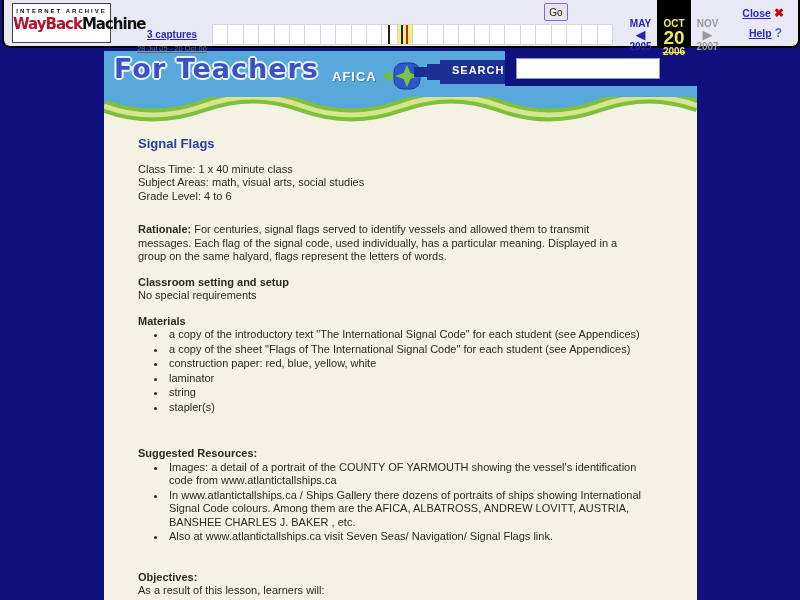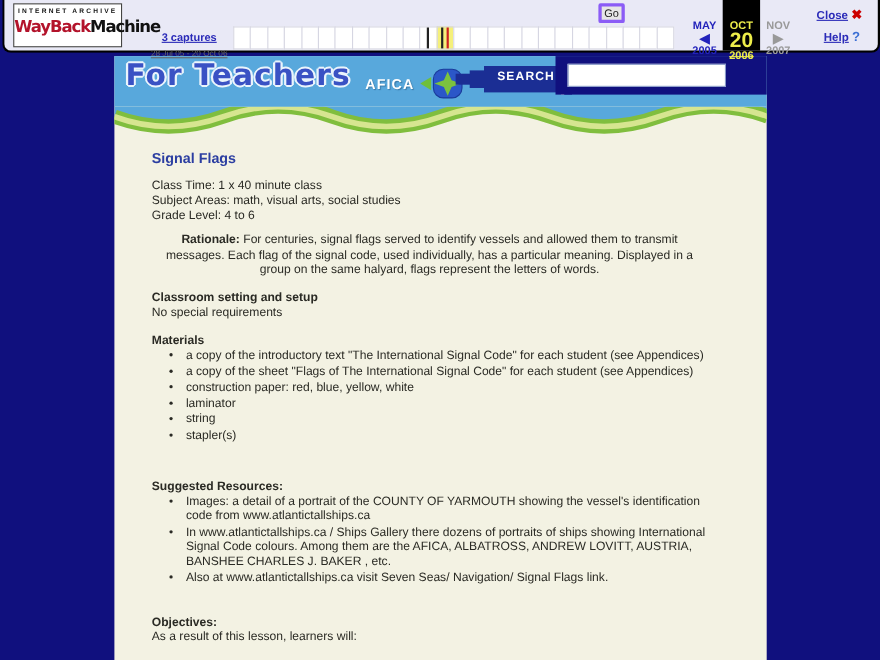--- a/index.html
+++ b/index.html
@@ -16,21 +16,21 @@
   .wb-logo-top{font-size:6px;letter-spacing:2px;font-weight:bold;color:#111;margin-top:4px;}
   .wb-logo-brand{font-size:15px;font-weight:bold;letter-spacing:-1px;color:#111;
                  font-family:"DejaVu Sans",sans-serif;line-height:20px;}
   .wb-logo-brand .red{color:#B3132B;}
   .wb-captures{position:absolute;left:122px;top:24px;width:92px;text-align:center;}
   .wb-captures-link{font-size:10px;font-weight:bold;color:#2A2AB8;text-decoration:underline;cursor:pointer;}
   .wb-captures-range{font-size:7.5px;color:#666;margin-top:2px;text-decoration:underline;}
   .wb-url{position:absolute;left:218px;top:4px;width:312px;height:14px;font-size:9.5px;
           border:1px solid #777;padding:0 3px;background:#fff;color:#111;}
   .wb-go{position:absolute;left:540px;top:3px;width:24px;height:18px;font-size:10px;
-         background:#E6E6E6;border:3px solid #8b5cf6;border-radius:2px;color:#222;padding:0;}
+         background:#E6E6E6;border:1px solid #8b5cf6;border-radius:2px;color:#222;padding:0;}
   .wb-timeline{position:absolute;left:208px;top:24px;height:21px;display:flex;}
   .tl-cell{width:14.4px;height:19px;background:#FFFFFF;border:1px solid #D6D6E2;
            border-right:none;position:relative;display:flex;justify-content:center;gap:3px;}
   .tl-cell:last-child{border-right:1px solid #D6D6E2;}
   .tl-cell.hl{background:#F5F07A;}
   .tl-bar{display:block;width:2px;height:100%;}
   .wb-cal{position:absolute;left:620px;top:0;height:46px;display:flex;}
   .wb-col{width:33px;height:46px;display:flex;flex-direction:column;align-items:center;
           justify-content:space-between;padding:18px 0;box-sizing:border-box;}
   .wb-col .m,.wb-col .y{font-size:10px;font-weight:bold;}
@@ -63,21 +63,21 @@
                 font-weight:bold;letter-spacing:1px;}
   .search-block{position:absolute;right:0;top:0;width:192px;height:35px;background:#10107E;}
   .search-input{position:absolute;left:11px;top:7px;width:138px;height:17px;
                 border:1px solid #8899C8;background:#fff;}
   .wave-svg{display:block;}
 
   
   .content{padding:6px 40px 0 34px;font-size:11px;color:#2A2A24;line-height:13.5px;}
   .content .title{color:#2B3EA1;font-size:13px;font-weight:bold;margin:4px 0 0 0;}
   .meta{margin-top:12px;}
-  .para{margin-top:9px;max-width:505px;text-align:center;}
+  .para{margin-top:20px;max-width:505px;}
   .b{font-weight:bold;}
   .sec{margin-top:12px;font-weight:bold;}
   .content ul{margin:0;padding-left:29px;max-width:480px;}
   .content ul li{margin:0 0 1px 0;padding-left:2px;}
   .list-materials{margin-top:21px;}
   .list-resources{margin-top:6px;}
   .gap-resources{margin-top:33px;}
   .gap-objectives{margin-top:27px;}
 </style>
 </head>

